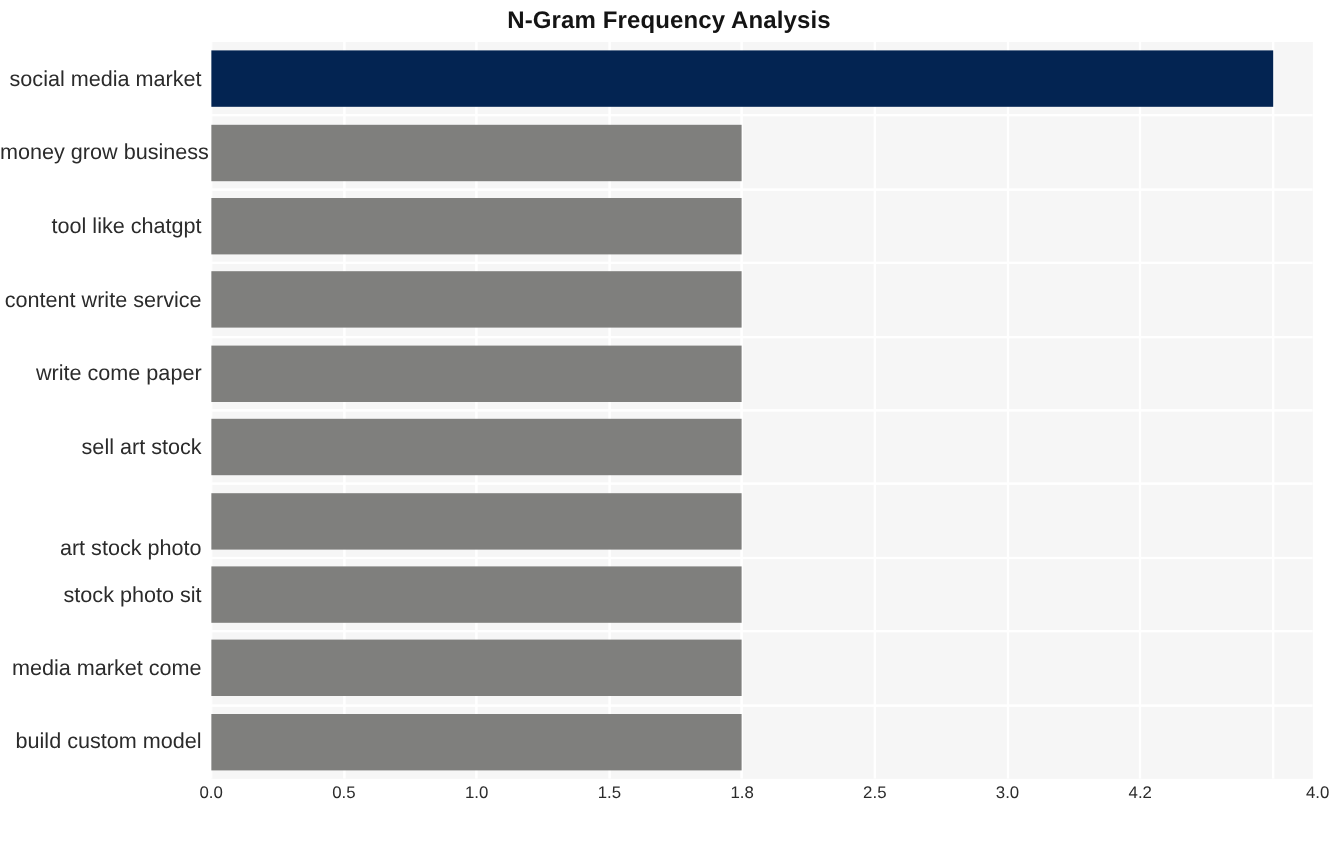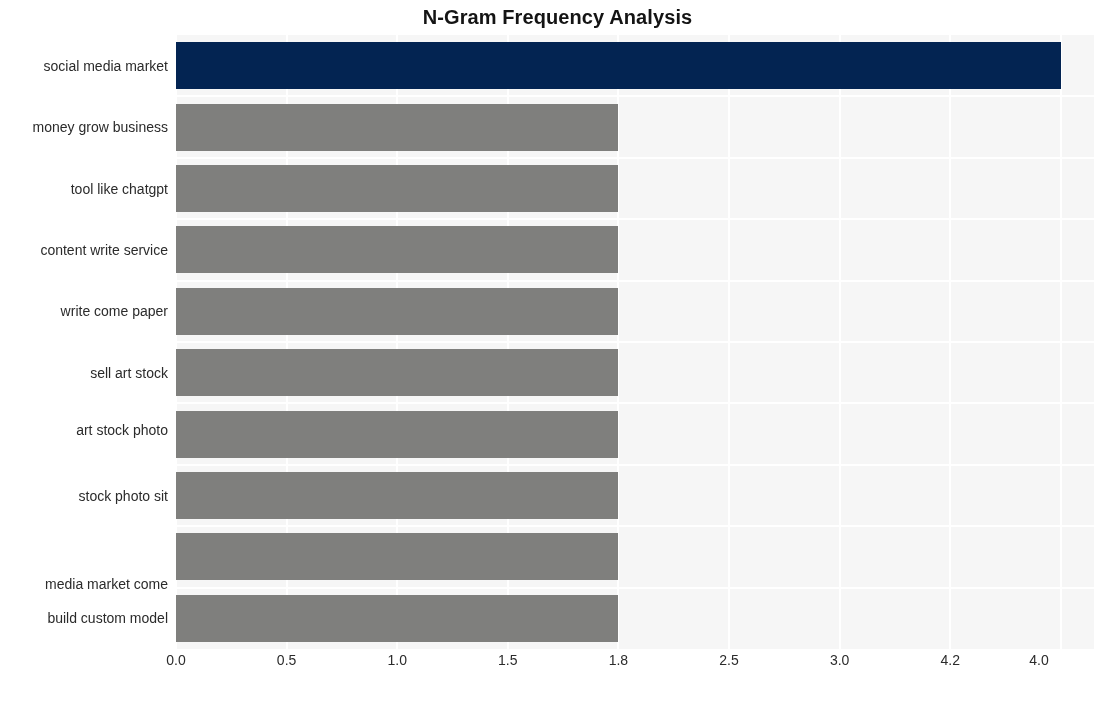--- a/index.html
+++ b/index.html
@@ -54,21 +54,21 @@
     position: absolute;
     left: 0;
     height: 47px;
   }
   
   .ylabel {
     position: absolute;
     right: 1115px;
     width: 0;
     white-space: nowrap;
-    font-size: 14px;
+    font-size: 18px;
     color: #2b2b2b;
     text-align: right;
   }
   #ylabels {
     position: absolute;
     left: 0; top: 0;
     width: 172px;
     height: 701px;
   }
   #ylabels .ylabel {
@@ -149,32 +149,32 @@
       </div>
   </div>
 
   <div id="ylabels">
       <div class="ylabel" style="top: 65.7px;">social media market</div>
       <div class="ylabel" style="top: 127.1px;">money grow business</div>
       <div class="ylabel" style="top: 188.5px;">tool like chatgpt</div>
       <div class="ylabel" style="top: 249.9px;">content write service</div>
       <div class="ylabel" style="top: 311.3px;">write come paper</div>
       <div class="ylabel" style="top: 372.7px;">sell art stock</div>
-      <div class="ylabel" style="top: 430px;">art stock photo</div>
+      <div class="ylabel" style="top: 457px;">art stock photo</div>
       <div class="ylabel" style="top: 495.5px;">stock photo sit</div>
-      <div class="ylabel" style="top: 556.9px; margin-top: 27px;">media market come</div>
+      <div class="ylabel" style="top: 556.9px;">media market come</div>
       <div class="ylabel" style="top: 618.3px;">build custom model</div>
     </div>
 
   <div id="xticks">
       <div class="xtick" style="left: 176px;">0.0</div>
       <div class="xtick" style="left: 286.602px;">0.5</div>
       <div class="xtick" style="left: 397.205px;">1.0</div>
       <div class="xtick" style="left: 507.807px;">1.5</div>
       <div class="xtick" style="left: 618.41px;">1.8</div>
       <div class="xtick" style="left: 729.012px;">2.5</div>
       <div class="xtick" style="left: 839.614px;">3.0</div>
       <div class="xtick" style="left: 950.217px;">4.2</div>
-      <div class="xtick" style="left: 1039px;">4.0</div>
+      <div class="xtick" style="left: 1098px;">4.0</div>
     </div>
 
 
 </div>
 
 </body></html>

